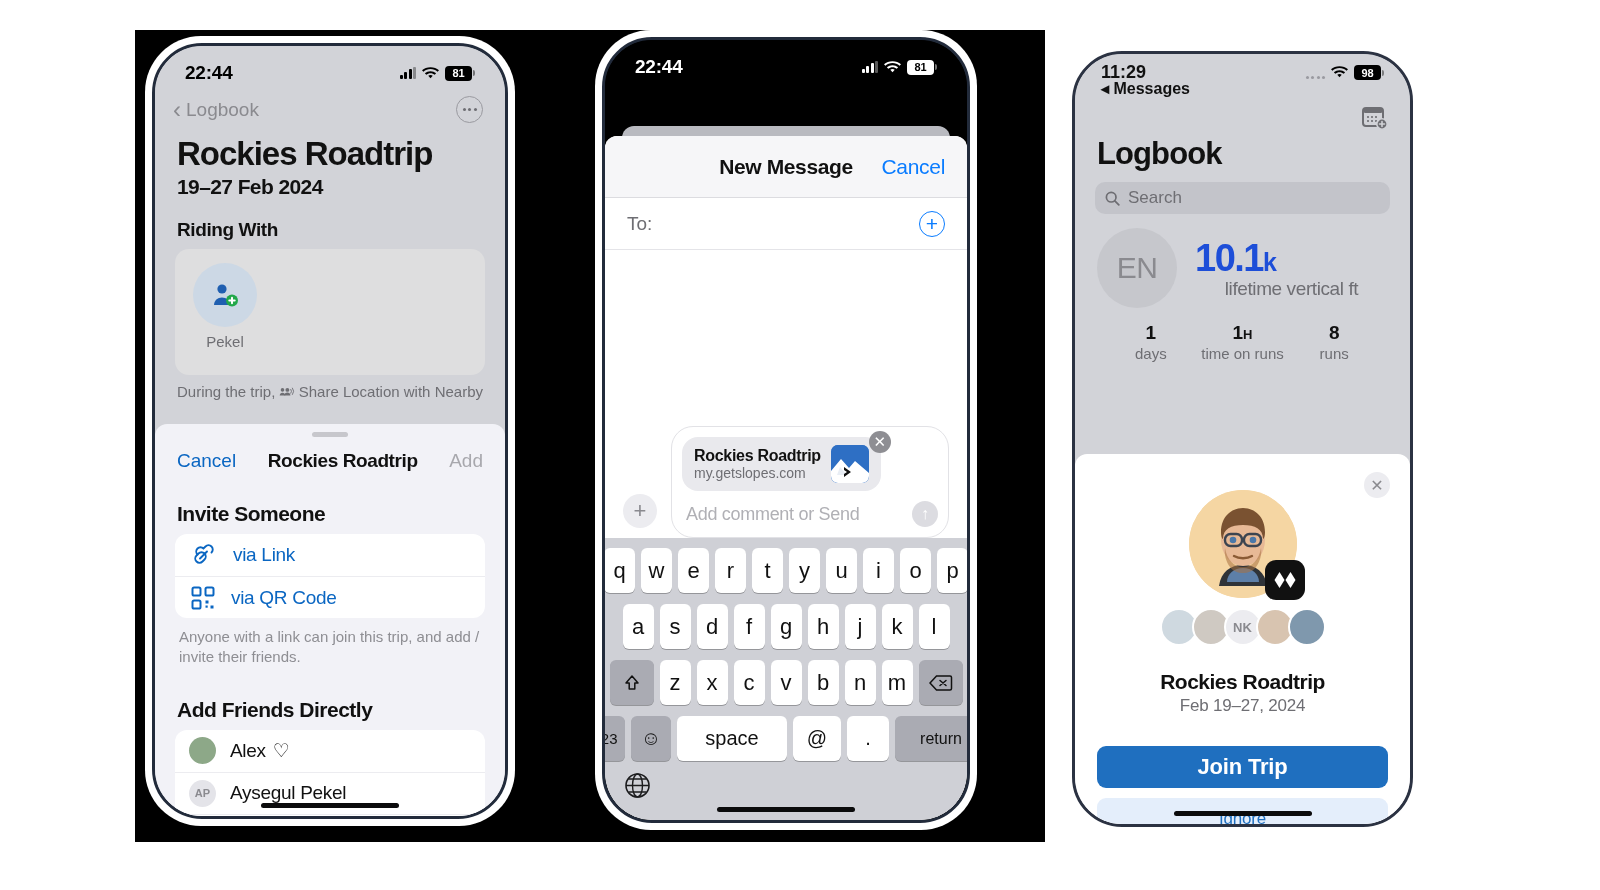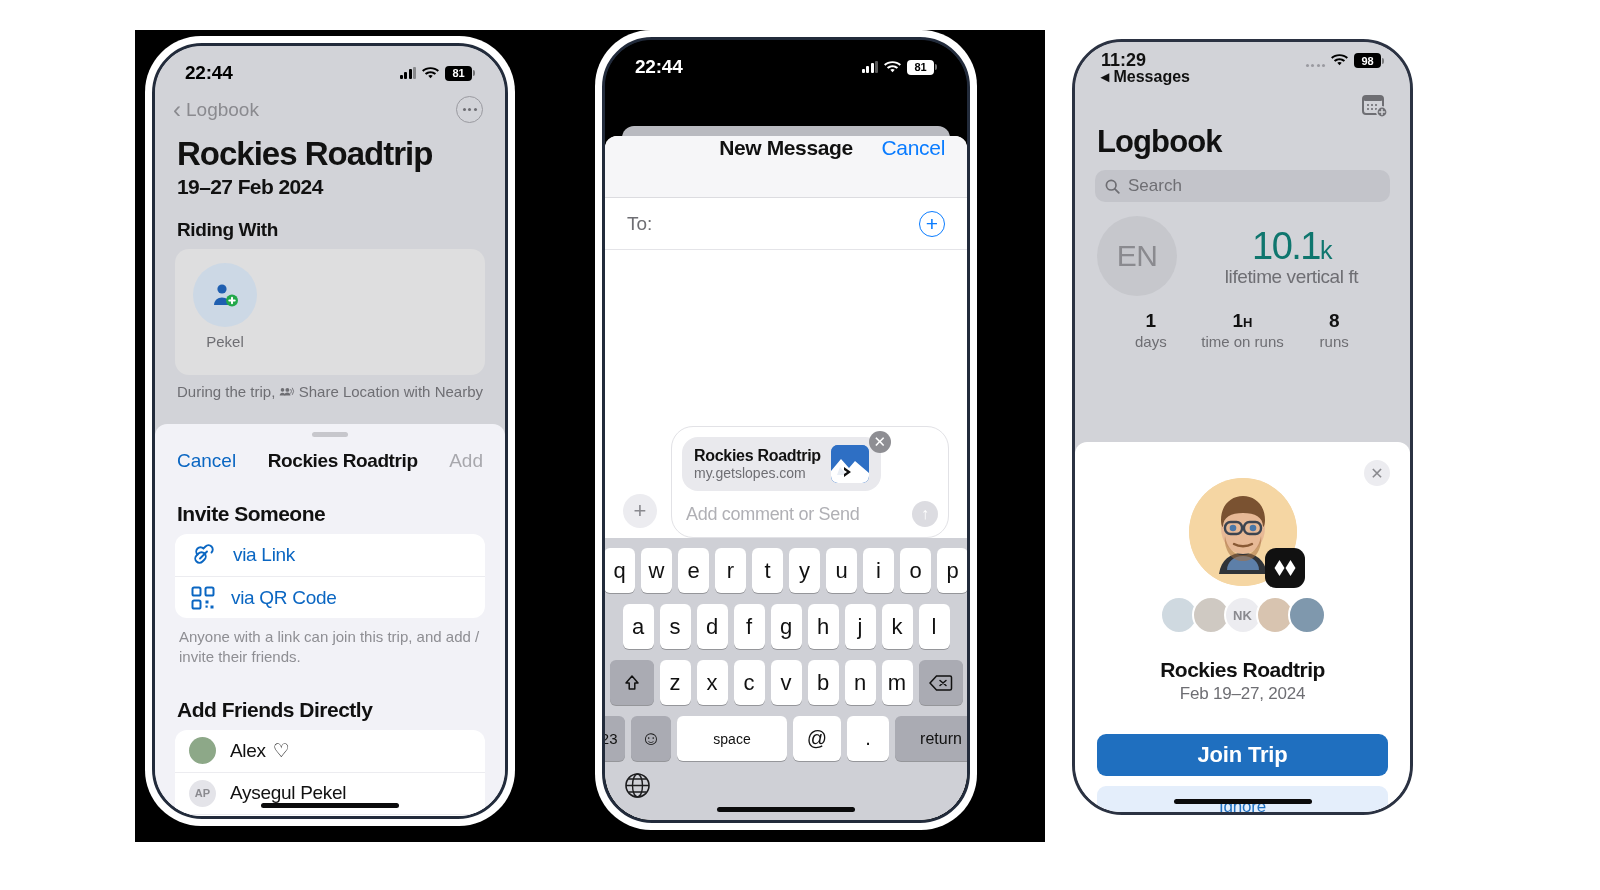--- a/index.html
+++ b/index.html
@@ -128,21 +128,21 @@
   .p2-behind {
     position:absolute; left:17px; right:17px; top:86px; height:40px;
     background:#b9bac0; border-radius:12px 12px 0 0;
   }
   .p2-sheet {
     position:absolute; left:0; right:0; top:96px; bottom:0;
     background:#ffffff; border-radius:12px 12px 0 0; overflow:hidden;
   }
   .p2-nav {
     height:62px; background:#f6f6f8; border-bottom:1px solid #dcdce0;
-    display:flex; align-items:flex-start; justify-content:center; position:relative;
+    display:flex; align-items:center; justify-content:center; position:relative;
   }
   .p2-nav .t { font-size:21px; font-weight:bold; letter-spacing:-0.4px; color:#111; }
   .p2-nav .c { position:absolute; right:22px; font-size:21px; color:#0a7cff; letter-spacing:-0.3px; }
   .p2-to {
     height:52px; display:flex; align-items:center; justify-content:space-between;
     padding: 0 22px; border-bottom:1px solid #e4e4e8; font-size:19px; color:#6e6e73;
   }
   .plus-circle { width:26px;height:26px;border-radius:50%;border:1.8px solid #0a7cff;
                  display:flex;align-items:center;justify-content:center;color:#0a7cff;
                  font-size:21px; line-height:1; font-weight:300;}
@@ -171,45 +171,45 @@
         padding: 10px 5px 0 5px; }
   .kbrow { display:flex; justify-content:center; gap:6px; margin-bottom:11px; }
   .key { background:#fff; border-radius:6px; height:45px; min-width:31px; flex:1;
          display:flex; align-items:center; justify-content:center;
          font-size:22px; color:#111; box-shadow:0 1px 0 rgba(0,0,0,.28); }
   .key.gray { background:#aaabb3; }
   .key.w-shift { flex:0 0 44px; }
   .key.w-del { flex:0 0 44px; }
   .key.w-123 { flex:0 0 40px; font-size:15px; }
   .key.w-emoji { flex:0 0 40px; font-size:20px; }
-  .key.w-space { flex:0 0 110px; font-size:14px; }
+  .key.w-space { flex:0 0 110px; font-size:20px; }
   .key.w-at { flex:0 0 48px; font-size:20px; }
   .key.w-dot { flex:0 0 42px; font-size:20px; }
   .key.w-ret { flex:0 0 92px; font-size:16px; }
   .kb-bottom { display:flex; align-items:center; padding: 0 14px; }
 
   
-  #phone3 { left: 1065px; top: 32px; width: 355px; height: 790px; }
+  #phone3 { left: 1065px; top: 44px; width: 355px; height: 790px; }
   #phone3 .phone-inner { background:#d2d3d8; border:3px solid #2b3242; }
   .p3-top { background:#d2d3d8; }
   .p3-sb { padding: 8px 26px 0 26px; display:flex; align-items:center; justify-content:space-between;
            font-size:18px; font-weight:bold; color:#111; }
   .p3-back { font-size:16px; font-weight:bold; color:#111; padding: 0 26px; margin-top:-4px; }
   .p3-calrow { display:flex; justify-content:flex-end; padding: 8px 22px 0 0; }
   .cal-icon { width:26px;height:24px; position:relative; }
   .p3-title { font-size:31px; font-weight:bold; letter-spacing:-0.9px; color:#111; padding: 6px 22px 0 22px; }
   .p3-search { margin: 10px 20px 0 20px; background:#c3c4ca; border-radius:10px; height:32px;
                display:flex; align-items:center; gap:8px; padding: 0 10px;
                color:#6e6e73; font-size:17px; }
   .p3-stats { padding: 14px 22px 16px 22px; }
   .p3-statrow { display:flex; align-items:center; gap:18px; }
   .en-circle { width:80px;height:80px;border-radius:50%;background:#c6c7cc;
                display:flex;align-items:center;justify-content:center;
                font-size:30px; color:#8a8a8f; letter-spacing:-0.5px; }
-  .big-num { font-size:38px; font-weight:normal; letter-spacing:-1.5px; color:#0f766e; text-align:center; }
+  .big-num { font-size:38px; font-weight:bold; letter-spacing:-1.5px; color:#1d4ed8; }
   .big-num .k { font-size:25px; }
   .big-sub { font-size:19px; color:#6e6e73; letter-spacing:-0.4px; text-align:center; margin-top:-2px; }
   .p3-metrics { display:flex; justify-content:space-between; padding: 14px 8px 0 8px; }
   .metric { text-align:center; flex:1; }
   .metric .v { font-size:19px; font-weight:bold; color:#111; }
   .metric .v small { font-size:13px; }
   .metric .l { font-size:15px; color:#6e6e73; margin-top:1px; }
   .p3-card { position:absolute; left:0; right:0; top:400px; bottom:0; background:#fff;
              border-radius:12px 12px 0 0; }
   .close-x { position:absolute; top:18px; right:20px; width:26px;height:26px;border-radius:50%;

